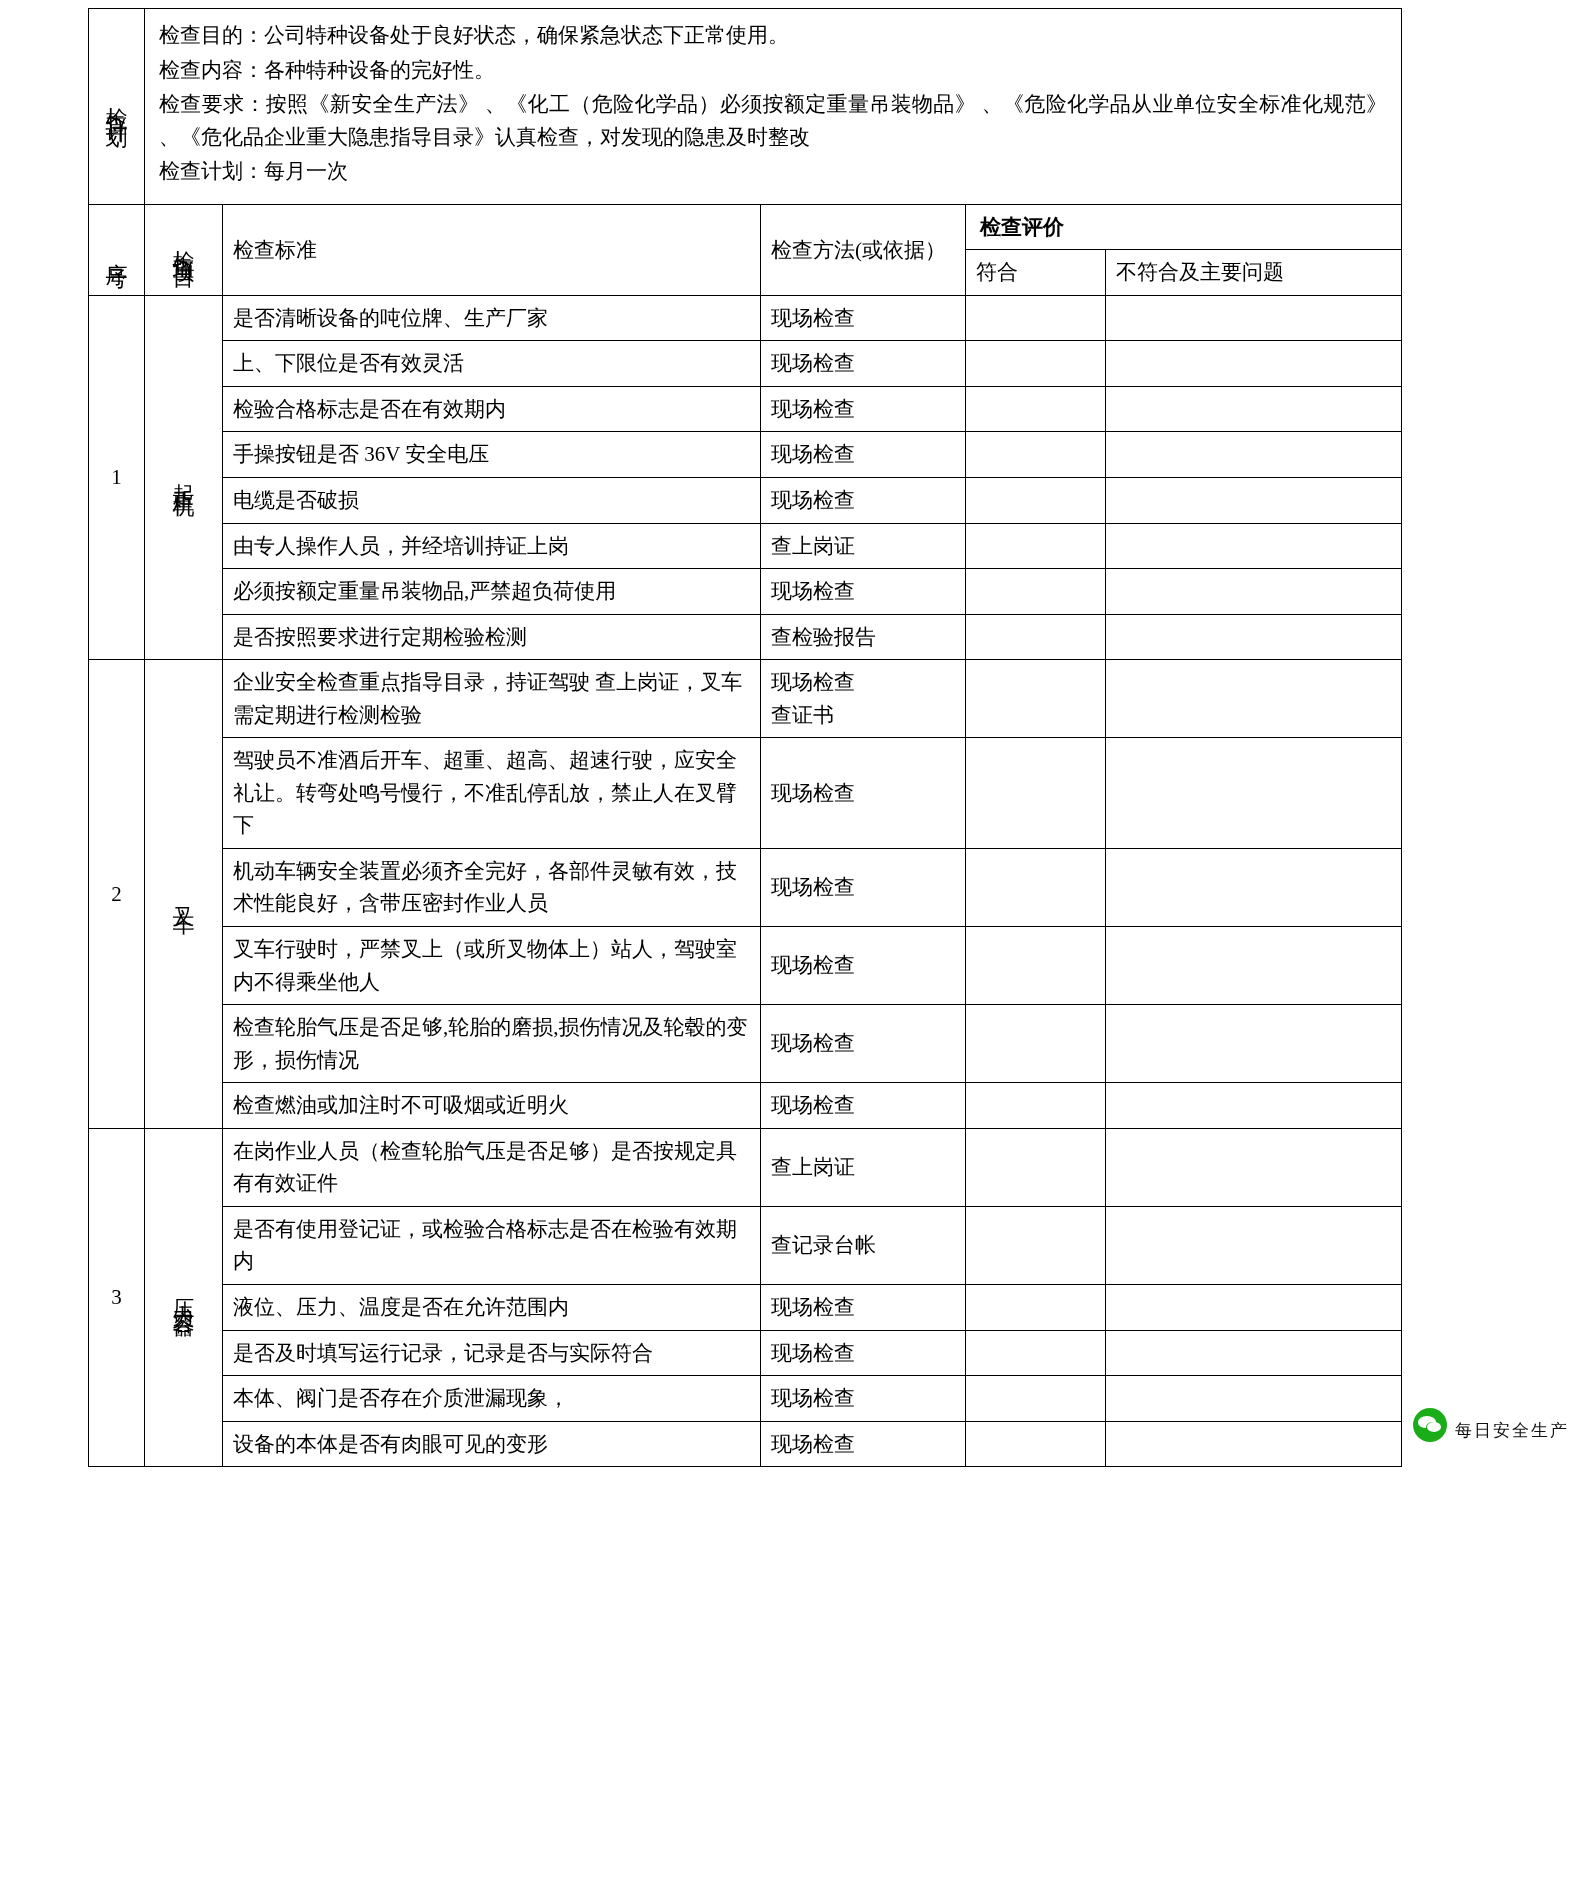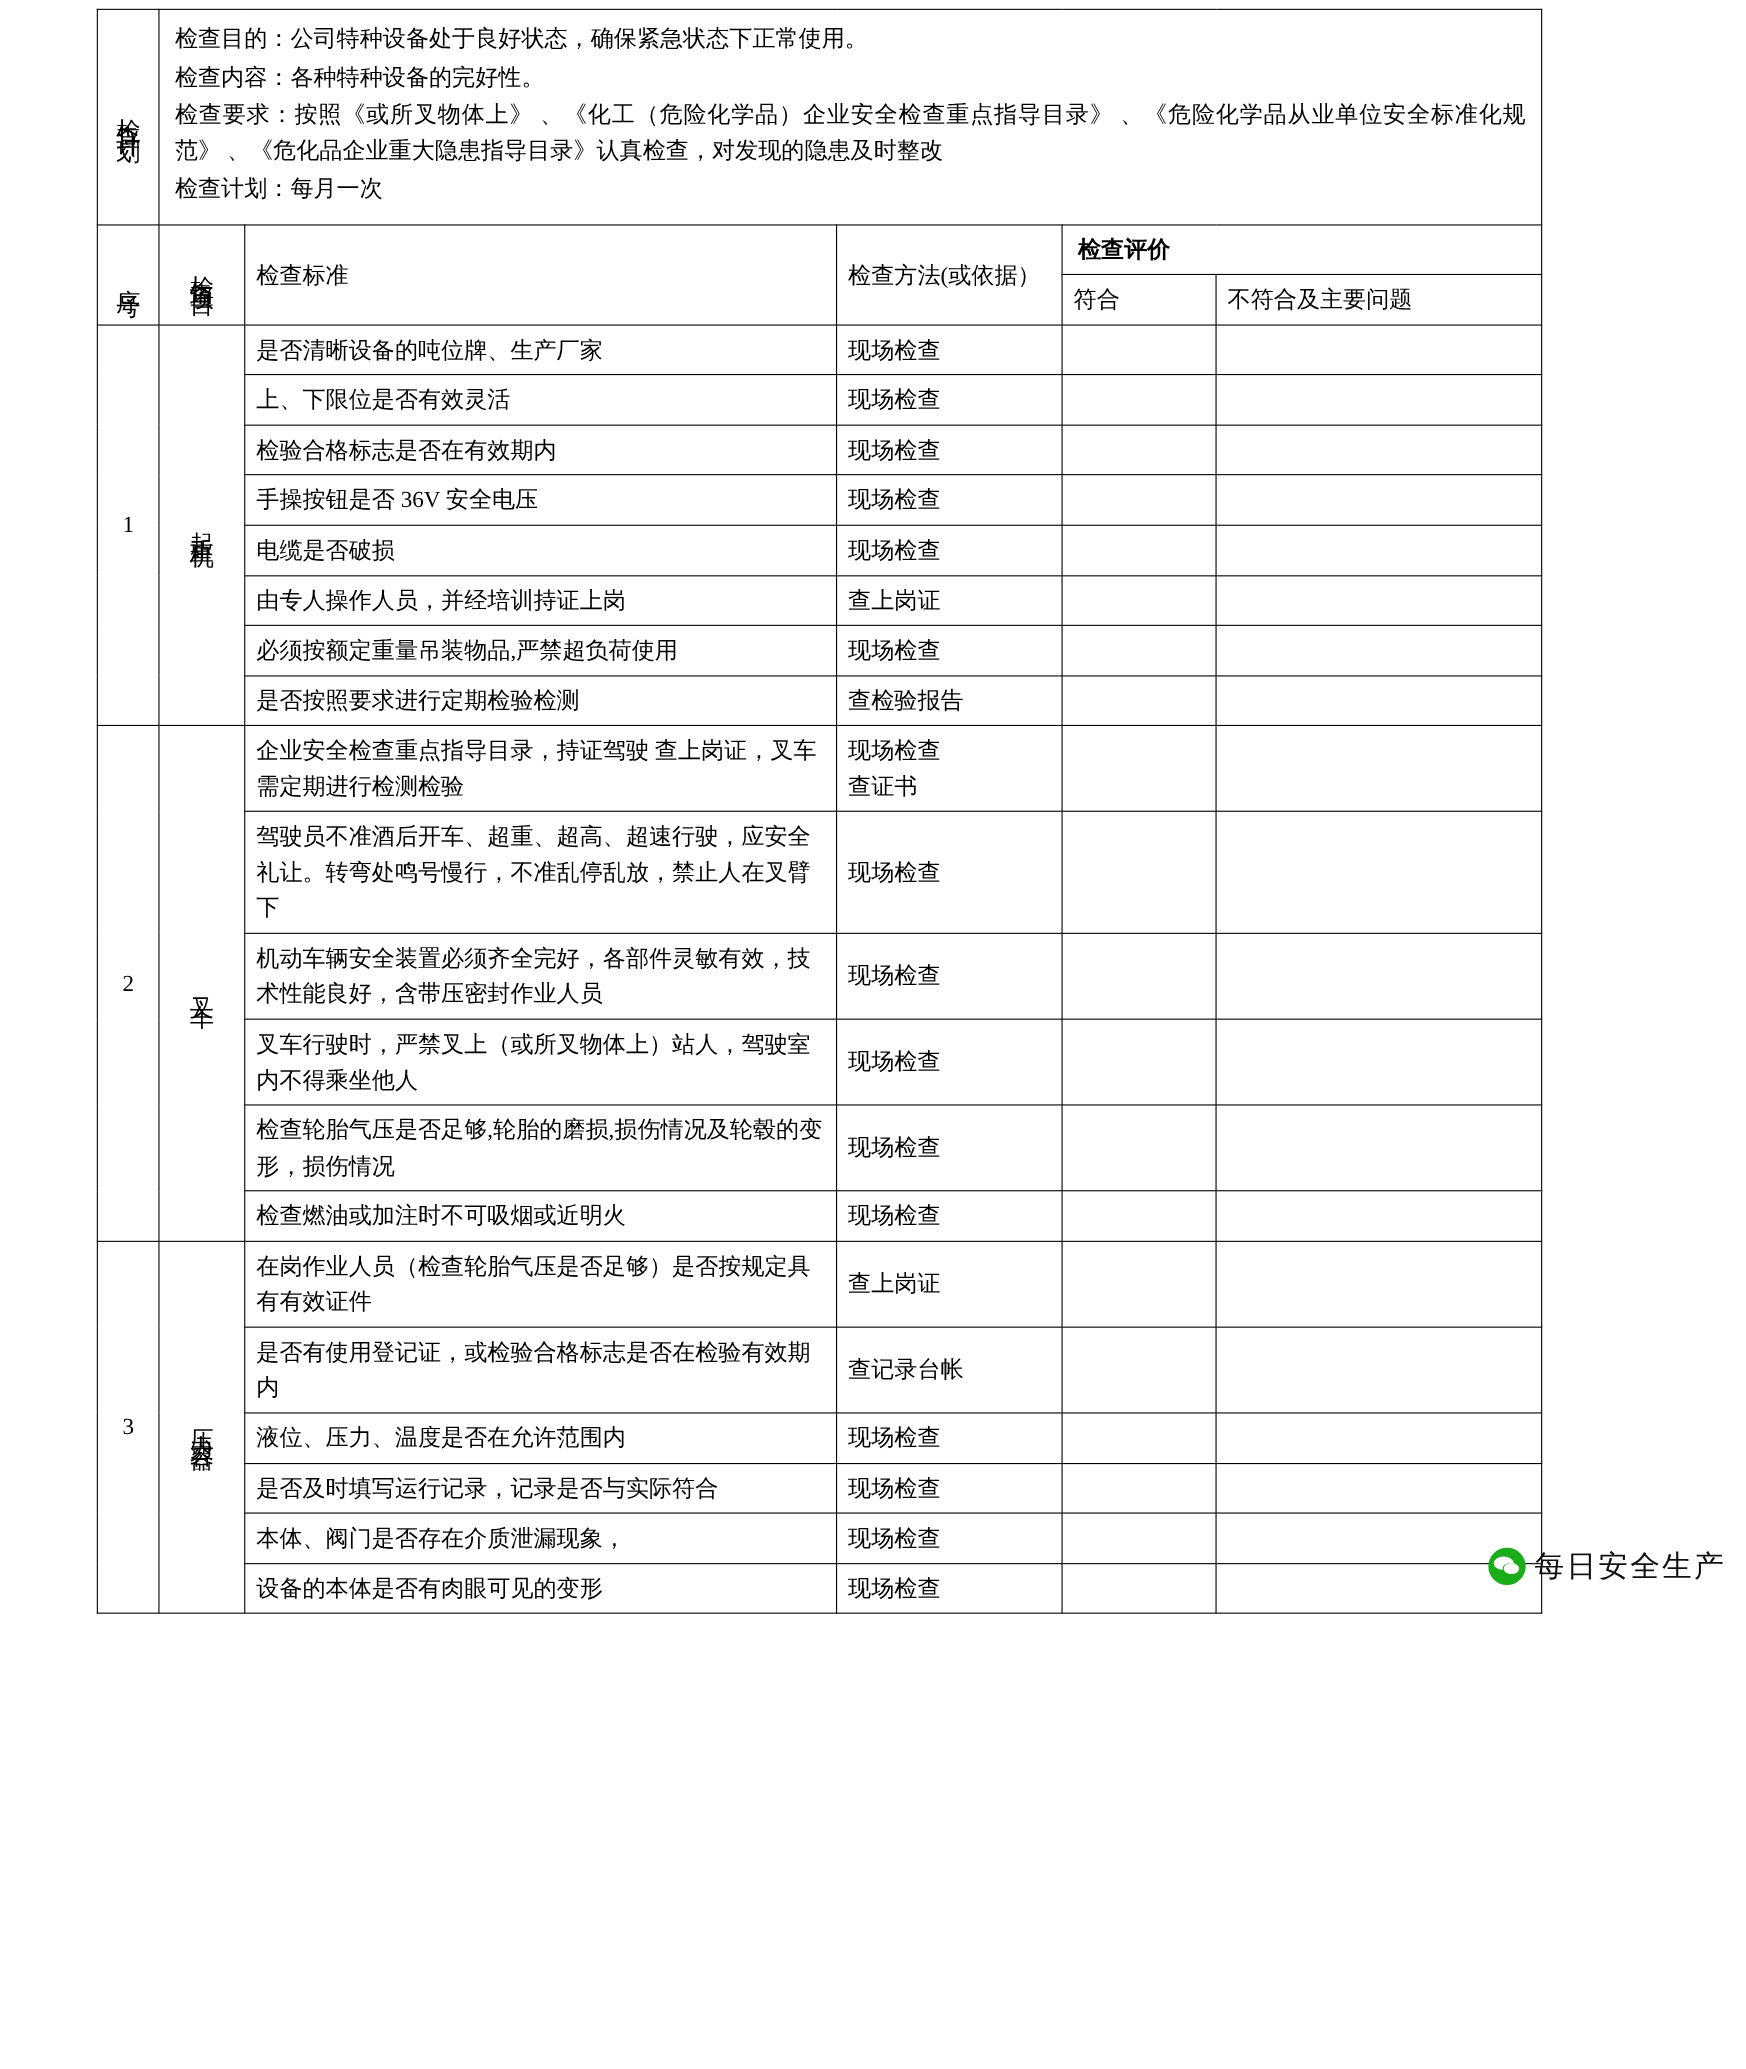--- a/index.html
+++ b/index.html
@@ -89,24 +89,24 @@
   .seq-num {
     font-size: 22px;
   }
 
   
   .watermark {
     position: absolute;
     right: 18px;
     bottom: 16px;
     display: flex;
-    align-items: center;
+    align-items: flex-end;
     gap: 8px;
     color: #111;
-    font-size: 27px;
+    font-size: 17px;
     font-family: "Liberation Sans", sans-serif;
     letter-spacing: 2px;
   }
   .wechat-badge {
     width: 34px;
     height: 34px;
     border-radius: 50%;
     background: #1aad19;
     position: relative;
     display: inline-block;
@@ -145,21 +145,21 @@
     </colgroup>
     <tbody>
 
       <tr>
         <td class="cell-vert">
           <span class="vert-label">检查计划</span>
         </td>
         <td class="plan-cell" colspan="5">
           <p>检查目的：公司特种设备处于良好状态，确保紧急状态下正常使用。</p>
           <p>检查内容：各种特种设备的完好性。</p>
-          <p>检查要求：按照《或所叉物体上》 、《化工（危险化学品）企业安全检查重点指导目录》 、《危险化学品从业单位安全标准化规范》 、《危化品企业重大隐患指导目录》认真检查，对发现的隐患及时整改</p>
+          <p>检查要求：按照《新安全生产法》 、《化工（危险化学品）必须按额定重量吊装物品》 、《危险化学品从业单位安全标准化规范》 、《危化品企业重大隐患指导目录》认真检查，对发现的隐患及时整改</p>
           <p>检查计划：每月一次</p>
         </td>
       </tr>
 
       <tr>
         <td class="cell-vert hdr" rowspan="2">
           <span class="vert-label">序号</span>
         </td>
         <td class="cell-vert hdr" rowspan="2">
           <span class="vert-label">检查项目</span>

